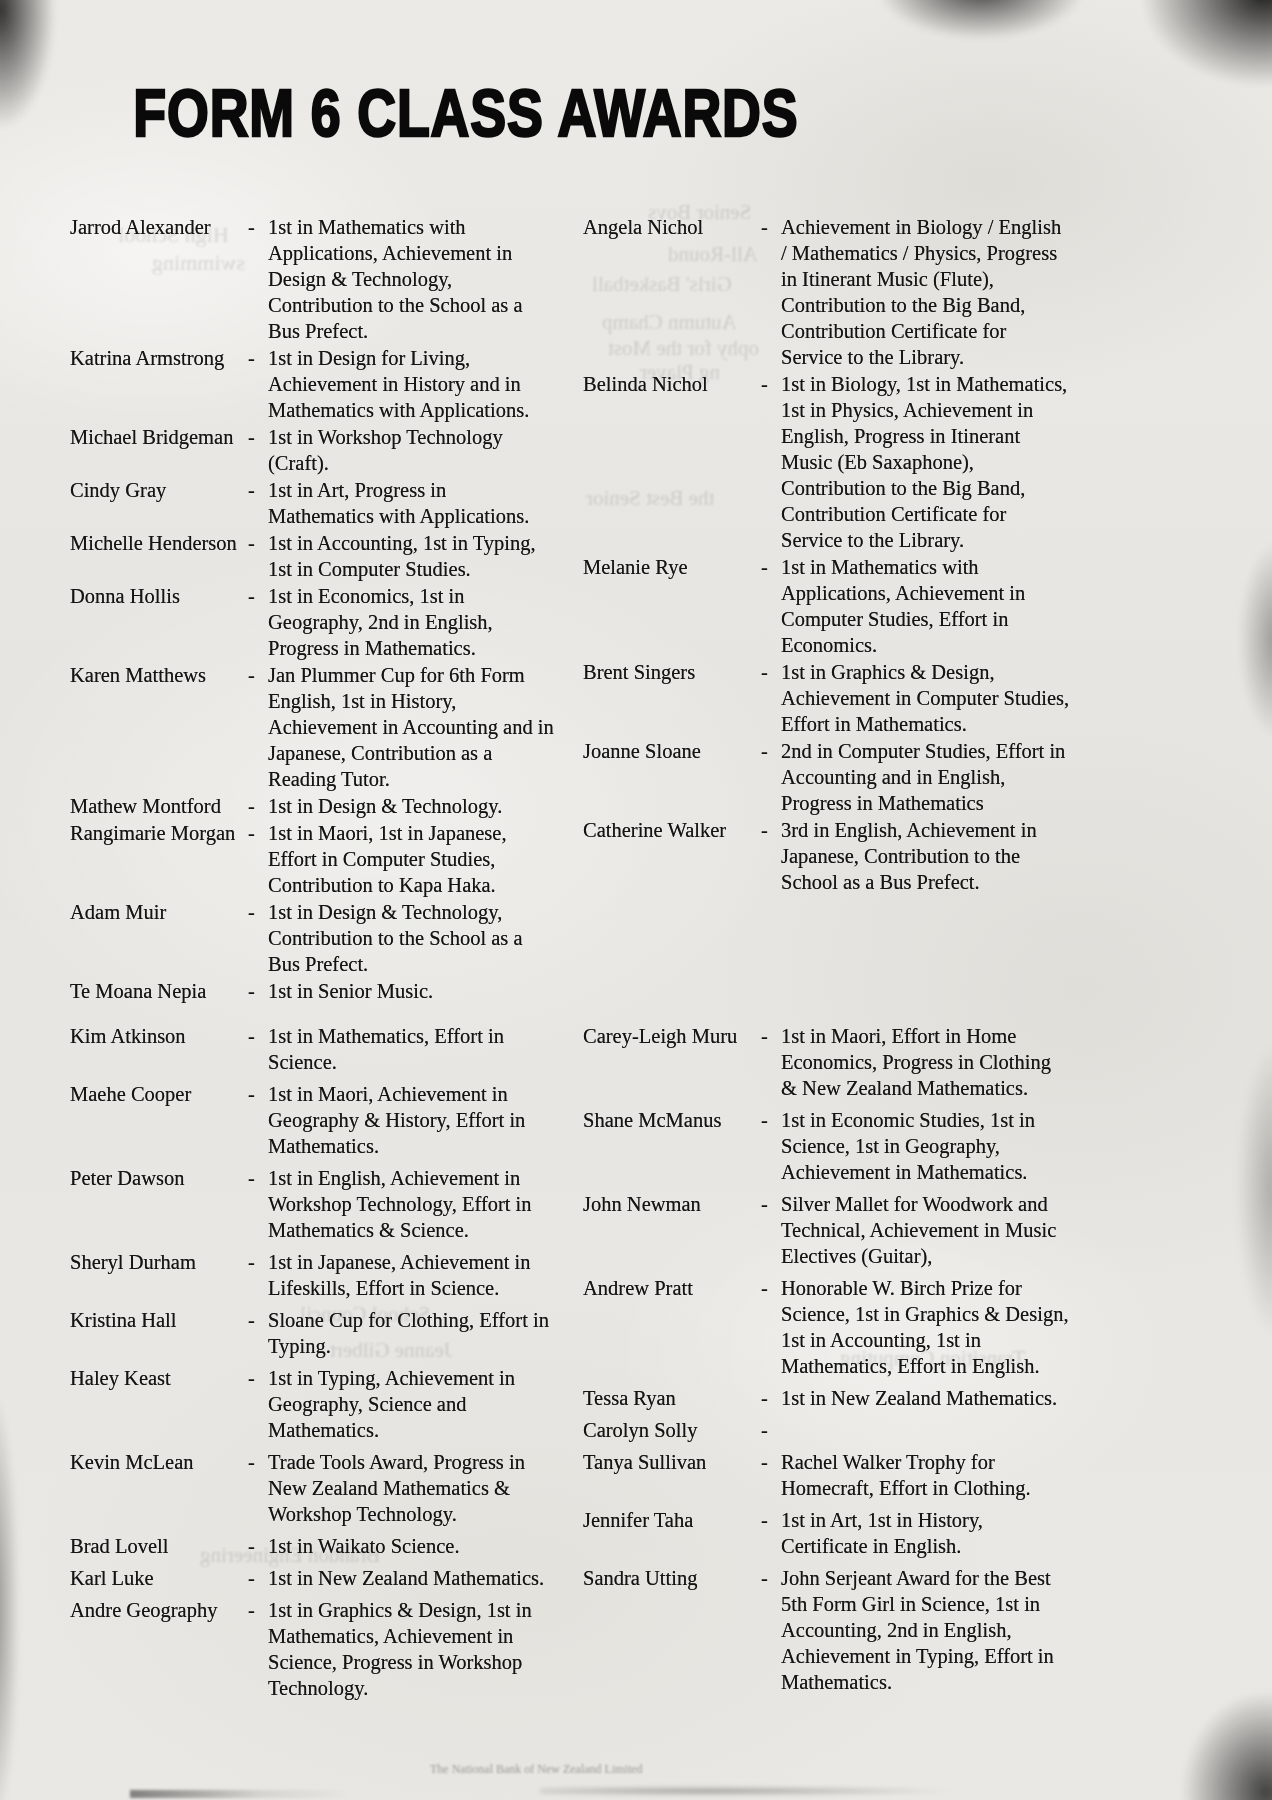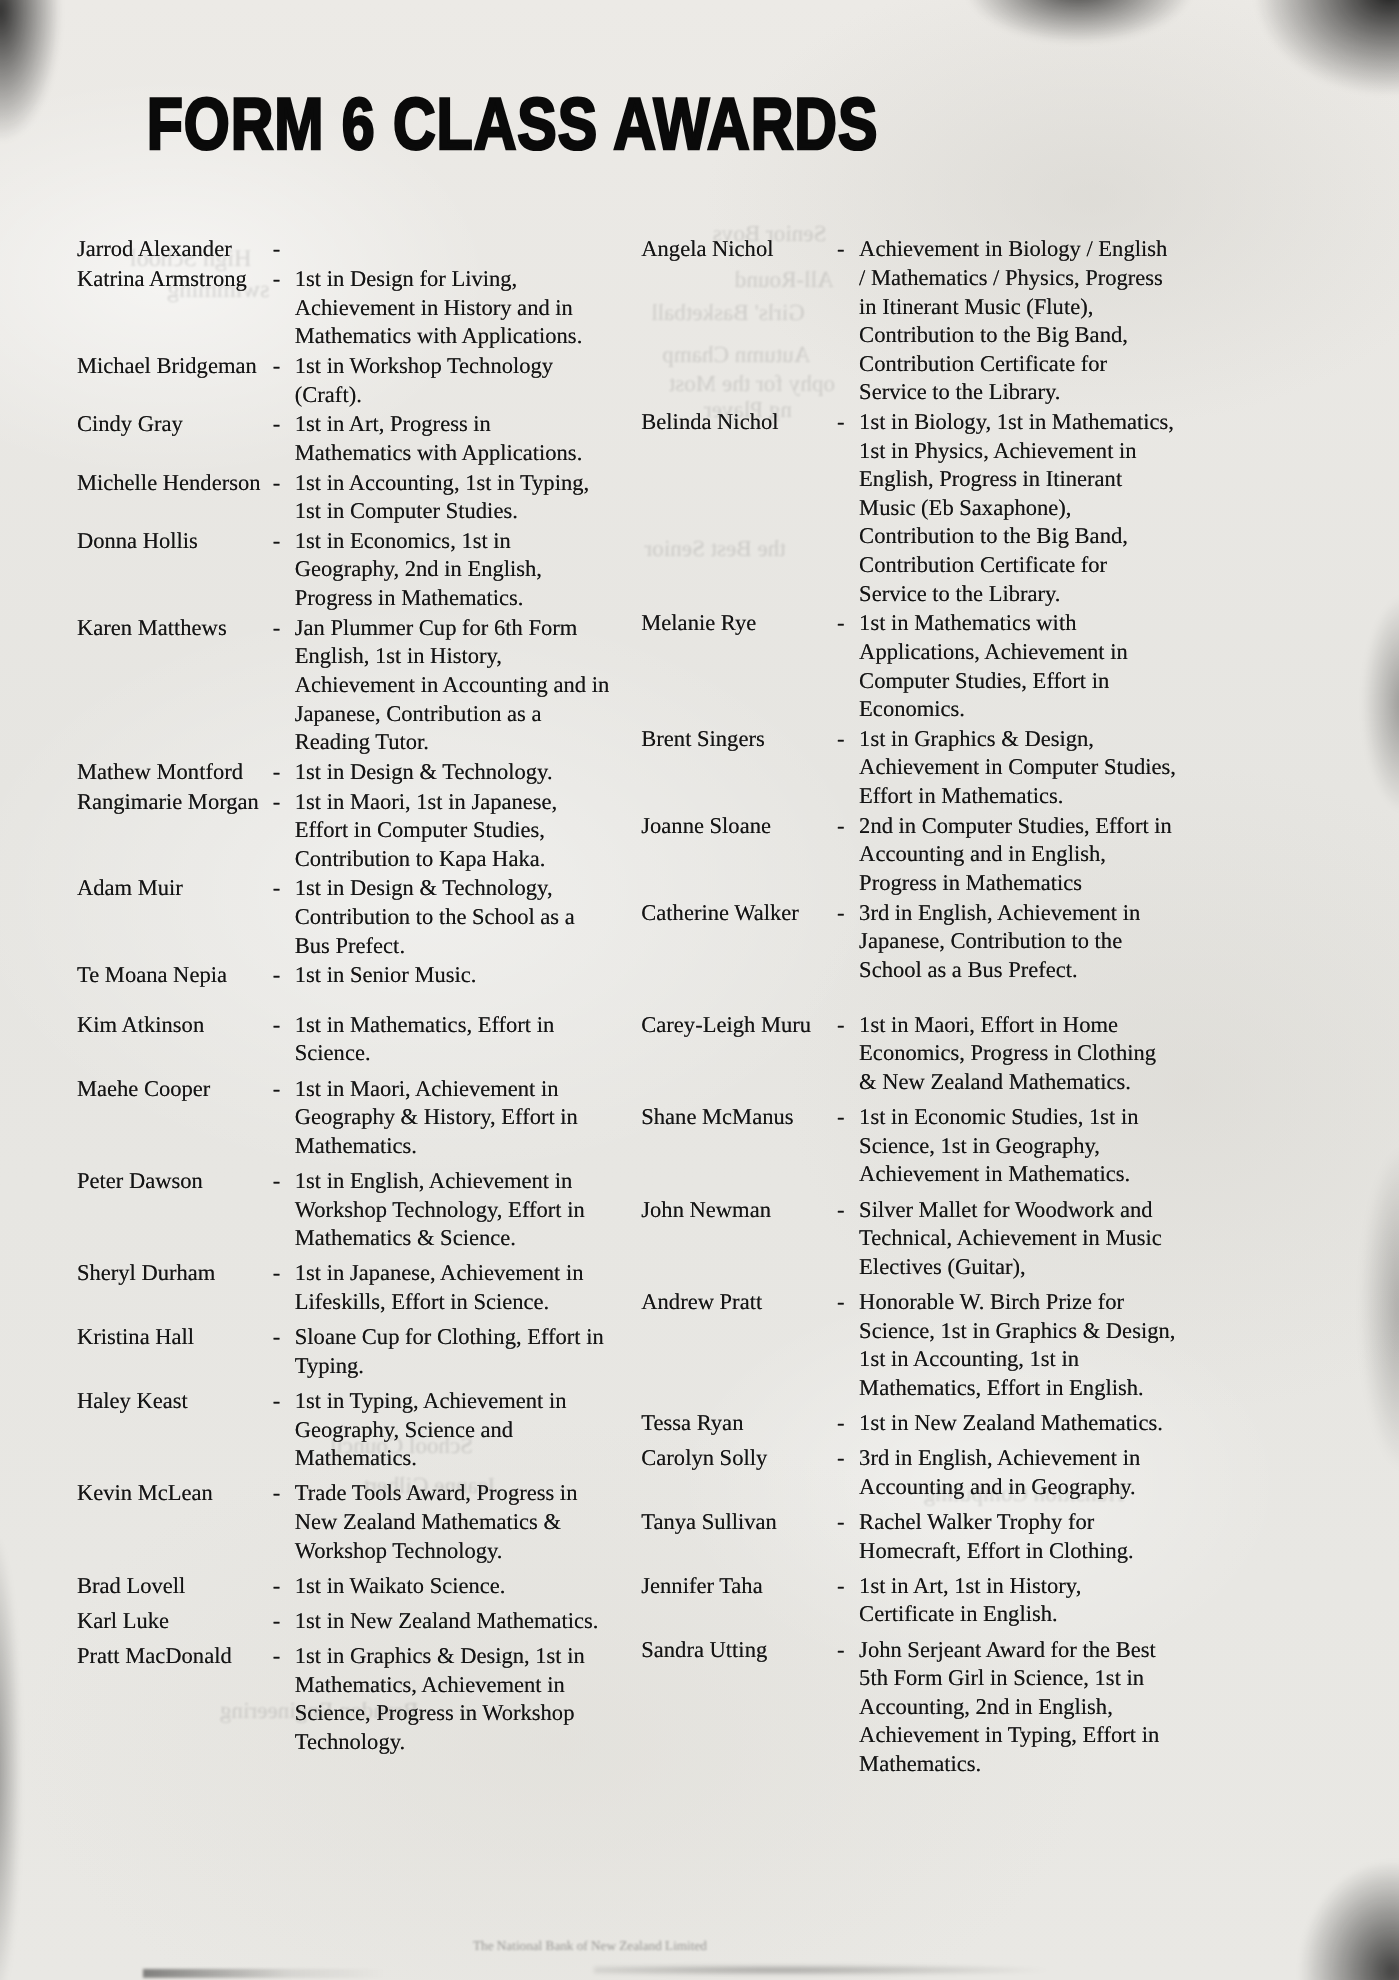--- a/index.html
+++ b/index.html
@@ -131,20 +131,21 @@
 <main class="page-content">
     <section class="awards-section">
     <div class="title-wrap">
       <h1 class="section-title">FORM 6 CLASS AWARDS</h1>
     </div>
     <div class="awards-columns">
       <div class="awards-column">
           <div class="award-entry">
     <div class="recipient-name">Jarrod Alexander</div>
     <div class="award-dash">-</div>
+    <div class="award-text">1st in Mathematics with Applications, Achievement in Design &amp; Technology, Contribution to the School as a Bus Prefect.</div>
   </div>
           <div class="award-entry">
     <div class="recipient-name">Katrina Armstrong</div>
     <div class="award-dash">-</div>
     <div class="award-text">1st in Design for Living, Achievement in History and in Mathematics with Applications.</div>
   </div>
           <div class="award-entry">
     <div class="recipient-name">Michael Bridgeman</div>
     <div class="award-dash">-</div>
     <div class="award-text">1st in Workshop Technology (Craft).</div>
@@ -266,21 +267,21 @@
     <div class="recipient-name">Brad Lovell</div>
     <div class="award-dash">-</div>
     <div class="award-text">1st in Waikato Science.</div>
   </div>
           <div class="award-entry">
     <div class="recipient-name">Karl Luke</div>
     <div class="award-dash">-</div>
     <div class="award-text">1st in New Zealand Mathematics.</div>
   </div>
           <div class="award-entry">
-    <div class="recipient-name">Pratt MacDonald</div>
+    <div class="recipient-name">Andre Geography</div>
     <div class="award-dash">-</div>
     <div class="award-text">1st in Graphics &amp; Design, 1st in Mathematics, Achievement in Science, Progress in Workshop Technology.</div>
   </div>
         </div>
       <div class="awards-column">
           <div class="award-entry">
     <div class="recipient-name">Carey-Leigh Muru</div>
     <div class="award-dash">-</div>
     <div class="award-text">1st in Maori, Effort in Home Economics, Progress in Clothing &amp; New Zealand Mathematics.</div>
   </div>
@@ -300,21 +301,20 @@
     <div class="award-text">Honorable W. Birch Prize for Science, 1st in Graphics &amp; Design, 1st in Accounting, 1st in Mathematics, Effort in English.</div>
   </div>
           <div class="award-entry">
     <div class="recipient-name">Tessa Ryan</div>
     <div class="award-dash">-</div>
     <div class="award-text">1st in New Zealand Mathematics.</div>
   </div>
           <div class="award-entry">
     <div class="recipient-name">Carolyn Solly</div>
     <div class="award-dash">-</div>
-    <div class="award-text">3rd in English, Achievement in Accounting and in Geography.</div>
   </div>
           <div class="award-entry">
     <div class="recipient-name">Tanya Sullivan</div>
     <div class="award-dash">-</div>
     <div class="award-text">Rachel Walker Trophy for Homecraft, Effort in Clothing.</div>
   </div>
           <div class="award-entry">
     <div class="recipient-name">Jennifer Taha</div>
     <div class="award-dash">-</div>
     <div class="award-text">1st in Art, 1st in History, Certificate in English.</div>

